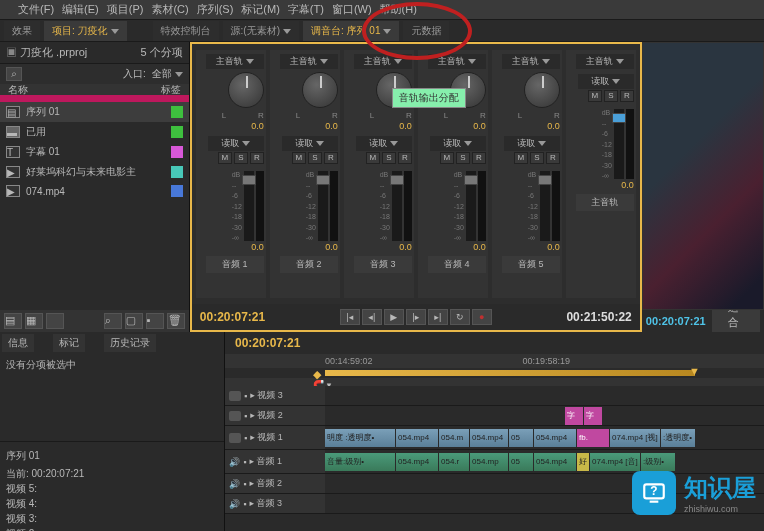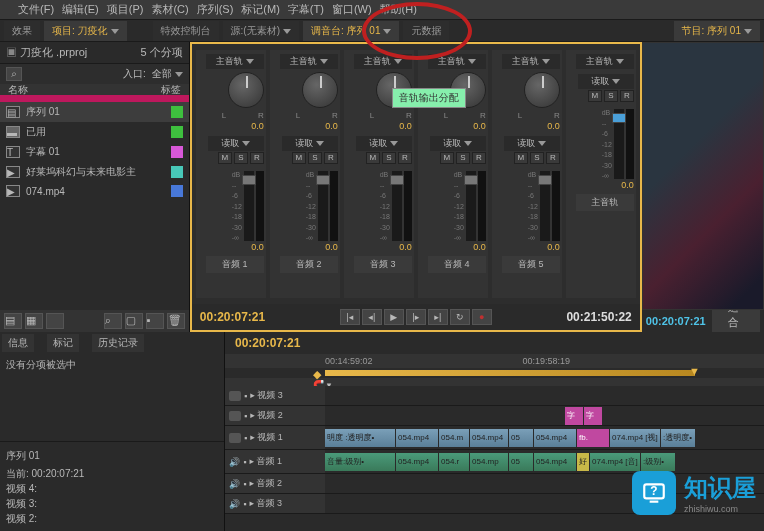--- a/index.html
+++ b/index.html
@@ -44,21 +44,21 @@
 .tc.sm{color:#4fc4e8;font-size:11px}
 .transport{display:flex;gap:2px}
 .transport span{width:20px;height:16px;background:#444;border:1px solid #555;text-align:center;font-size:9px;line-height:14px}
 .right-col{width:145px;background:#2a2a2a;display:flex;flex-direction:column}
 .preview{flex:1;background:#111;position:relative;overflow:hidden;border:1px solid #333}
 .preview-img{width:200%;height:100%;background:linear-gradient(135deg,#2a3540 30%,#4a2030 50%,#1a1a2a 70%);position:relative}
 .preview-img::before{content:"";position:absolute;right:20px;top:30px;width:38px;height:38px;border-radius:50%;background:radial-gradient(circle,#e03030 30%,#701515 60%,#000)}
 .prev-foot{height:22px;display:flex;align-items:center;padding:0 4px;gap:6px}
 .bottom-row{display:flex;height:199px}
 .info-panel{width:225px;background:#2a2a2a;border-right:1px solid #111;display:flex;flex-direction:column}
-.info-tabs{height:20px;display:flex;gap:13px;padding:2px 2px 0}
+.info-tabs{height:20px;display:flex;gap:19px;padding:2px 2px 0}
 .info-tabs span{padding:2px 6px;background:#333;font-size:10px}
 .info-body{flex:1;padding:6px;font-size:10px}
 .info-seq{height:90px;background:#2a2a2a;padding:6px;font-size:10px;border-top:1px solid #1a1a1a}
 .info-seq div{margin:1px 0}
 .timeline{flex:1;background:#2a2a2a;display:flex;flex-direction:column}
 .tl-head{height:20px;display:flex;align-items:center;padding:0 6px;background:#2d2d2d}
 .tl-tc-row{height:22px;display:flex;align-items:center;padding:0 10px;gap:30px}
 .ruler{height:14px;background:#333;display:flex;align-items:center;padding-left:100px;gap:150px;font-size:9px;color:#999;position:relative}
 .playbar{height:10px;background:#2a2a2a;position:relative;padding-left:100px}
 .playbar-line{height:6px;background:linear-gradient(90deg,#e8b84a 0%,#b88820 100%);margin-top:2px;width:370px}
@@ -99,21 +99,20 @@
 
 <div class="tabbar">
   <span class="tab">效果</span>
   <span class="tab active hl"><span>项目: 刀疫化</span><span class="tri"></span></span>
   <span style="width:18px"></span>
   <span class="tab">特效控制台</span>
   <span class="tab"><span>源:(无素材)</span><span class="tri"></span></span>
   <span class="tab active hl" style="position:relative"><span>调音台: 序列 01</span><span class="tri"></span></span>
   <span class="tab">元数据</span>
   <span style="flex:1"></span>
-  <span class="tab active hl"><span>节目: 序列 01</span><span class="tri"></span></span>
 </div>
 
 <div class="circle-mark" style="left:362px;top:2px"></div>
 
 <div class="panel-row">
 
   <div class="left-col">
     <div class="proj-head">
       <span><span style="color:#888">▣</span> <span>刀疫化 .prproj</span></span>
       <span>5 个分项</span>
@@ -389,20 +388,21 @@
     <div class="info-tabs" id="infotabs">
         <span class="active">信息</span>
         <span class="">标记</span>
         <span class="">历史记录</span>
       </div>
     <div class="info-body">没有分项被选中</div>
     <div class="info-seq">
       <div style="margin-bottom:4px">序列 01</div>
       <div id="infolines">
           <div>当前: 00:20:07:21</div>
+          <div>视频 5:</div>
           <div>视频 4:</div>
           <div>视频 3:</div>
           <div>视频 2:</div>
           <div></div>
         </div>
     </div>
   </div>
 
   <div class="timeline">
     <div class="tl-tc-row">

